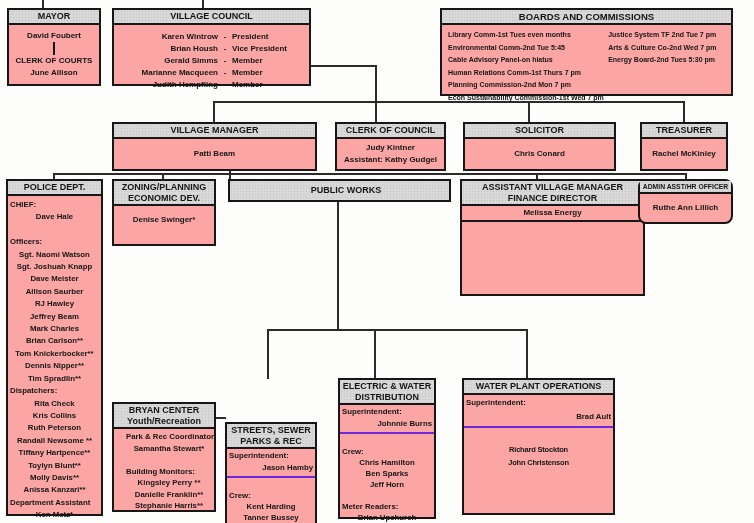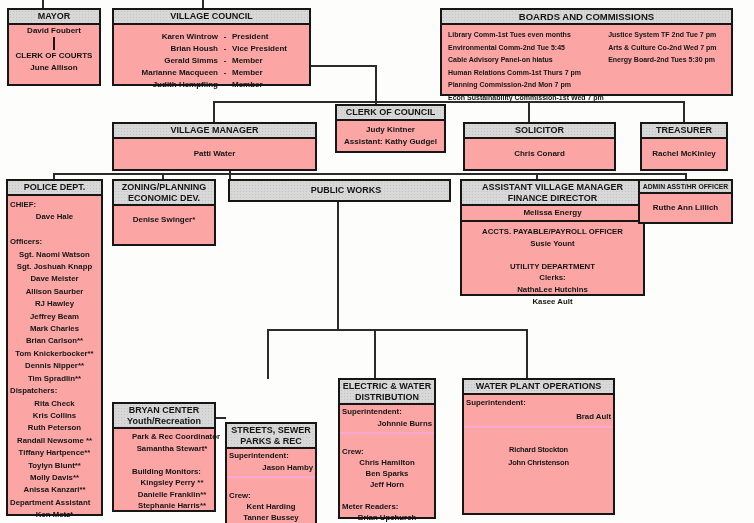--- a/index.html
+++ b/index.html
@@ -20,54 +20,54 @@
   .pair span{font-size:8px;font-weight:bold;line-height:12px;white-space:nowrap;}
   .pair .pl{text-align:right;}
   .pair .pm{text-align:center;}
   .pair .pr{text-align:left;}
   .hl,.vl{position:absolute;background:#2b2b2b;}
   
   .b-mayor{left:7px;top:8px;width:94px;height:78px;}
   .b-council{left:112px;top:8px;width:199px;height:78px;}
   .b-boards{left:440px;top:8px;width:293px;height:88px;}
   .b-vm{left:112px;top:122px;width:205px;height:49px;}
-  .b-clerk{left:335px;top:104px;width:111px;height:49px;}
+  .b-clerk{left:335px;top:122px;width:111px;height:49px;}
   .b-sol{left:463px;top:122px;width:153px;height:49px;}
   .b-trea{left:640px;top:122px;width:88px;height:49px;}
   .b-police{left:6px;top:179px;width:97px;height:337px;}
   .b-zoning{left:112px;top:179px;width:104px;height:67px;}
   .b-pw{left:228px;top:179px;width:223px;height:23px;border:2px solid #161616;}
   .b-avm{left:460px;top:179px;width:185px;height:117px;}
-  .b-admin{left:638px;top:179px;width:95px;height:45px;}
+  .b-admin{left:638px;top:179px;width:95px;height:45px;border-radius:8px;}
   .b-bryan{left:112px;top:402px;width:104px;height:110px;}
   .b-streets{left:225px;top:378px;width:92px;height:141px;margin-top:44px;}
   .b-electric{left:338px;top:378px;width:98px;height:141px;}
   .b-water{left:462px;top:378px;width:153px;height:137px;}
   
-  .b-mayor .body{}
+  .b-mayor .body{padding-top:5px;}
   .b-council .body{padding:6px 4px 0 4px;}
   .b-boards .hdr{font-size:9.5px;}
   .boards-body{display:flex;padding:4px 2px 0 6px;}
   .bcol{text-align:left;}
   .bcol div{font-size:7px;font-weight:bold;line-height:12.5px;white-space:nowrap;text-align:left;}
   .bcol.l{width:57%;}
   .bcol.r{width:43%;}
   .b-pw .hdr{border-bottom:none;flex:1;line-height:16px;padding-left:14px;}
   .b-police .hdr{font-size:9px;}
   .b-police .rows{padding:3px 2px 0 2px;}
   .b-police .rows div{font-size:7.8px;line-height:12.4px;}
   .b-zoning .rows{padding-top:8px;}
   .avm-name{font-size:8px;font-weight:bold;text-align:center;line-height:11px;padding:1px 0 2px 0;
             border-bottom:2px solid #161616;}
   .b-avm .rows{padding-top:4px;}
   .b-avm .rows div{font-size:7.8px;line-height:11.6px;}
   .b-admin .hdr{font-size:6.8px;line-height:9px;}
-  .b-bryan .rows{padding:2px 2px 0 18px;}
+  .b-bryan .rows{padding:2px 2px 0 12px;}
   .b-bryan .rows div{font-size:7.8px;line-height:11.5px;}
-  .sup{border-bottom:2px solid #f9a8d4;padding:1px 2px 2px 2px;}
+  .sup{border-bottom:2px solid #6d28d9;padding:1px 2px 2px 2px;}
   .sup div{font-size:7.8px;font-weight:bold;text-align:right;line-height:12px;white-space:nowrap;}
   .sup .left{text-align:left;}
   .b-water .sup div{line-height:14px;}
   .b-streets .rows,.b-electric .rows{padding:1px 2px 0 2px;}
   .b-streets .rows div,.b-electric .rows div{font-size:7.8px;line-height:11px;}
   .b-water .rows{padding:2px 2px 0 2px;}
   .b-water .rows div{font-size:7.5px;line-height:13px;letter-spacing:-0.2px;}
 </style>
 </head>
 <body>
@@ -151,21 +151,21 @@
           <div>Justice System TF 2nd Tue 7 pm</div>
           <div>Arts &amp; Culture Co-2nd Wed 7 pm</div>
           <div>Energy Board-2nd Tues 5:30 pm</div>
         </div>
     </div>
   </div>
 
   <div class="box b-vm">
     <div class="hdr">VILLAGE MANAGER</div>
     <div class="body rows vc">
-        <div>Patti Water</div>
+        <div>Patti Beam</div>
       </div>
   </div>
 
   <div class="box b-clerk">
     <div class="hdr">CLERK OF COUNCIL</div>
     <div class="body rows vc">
         <div>Judy Kintner</div>
         <div>Assistant: Kathy Gudgel</div>
       </div>
   </div>
@@ -229,29 +229,20 @@
   <div class="box b-pw">
     <div class="hdr">PUBLIC WORKS</div>
   </div>
 
   <div class="box b-avm">
     <div class="hdr">
       <div>ASSISTANT VILLAGE MANAGER</div>
       <div class="h2">FINANCE DIRECTOR</div>
     </div>
     <div class="avm-name">Melissa Energy</div>
-    <div class="body rows">
-        <div>ACCTS. PAYABLE/PAYROLL OFFICER</div>
-        <div>Susie Yount</div>
-        <div>&nbsp;</div>
-        <div>UTILITY DEPARTMENT</div>
-        <div>Clerks:</div>
-        <div>NathaLee Hutchins</div>
-        <div>Kasee Ault</div>
-      </div>
   </div>
 
   <div class="box b-admin">
     <div class="hdr">ADMIN ASST/HR OFFICER</div>
     <div class="body rows vc">
         <div>Ruthe Ann Lillich</div>
       </div>
   </div>
 
   <div class="box b-bryan">

